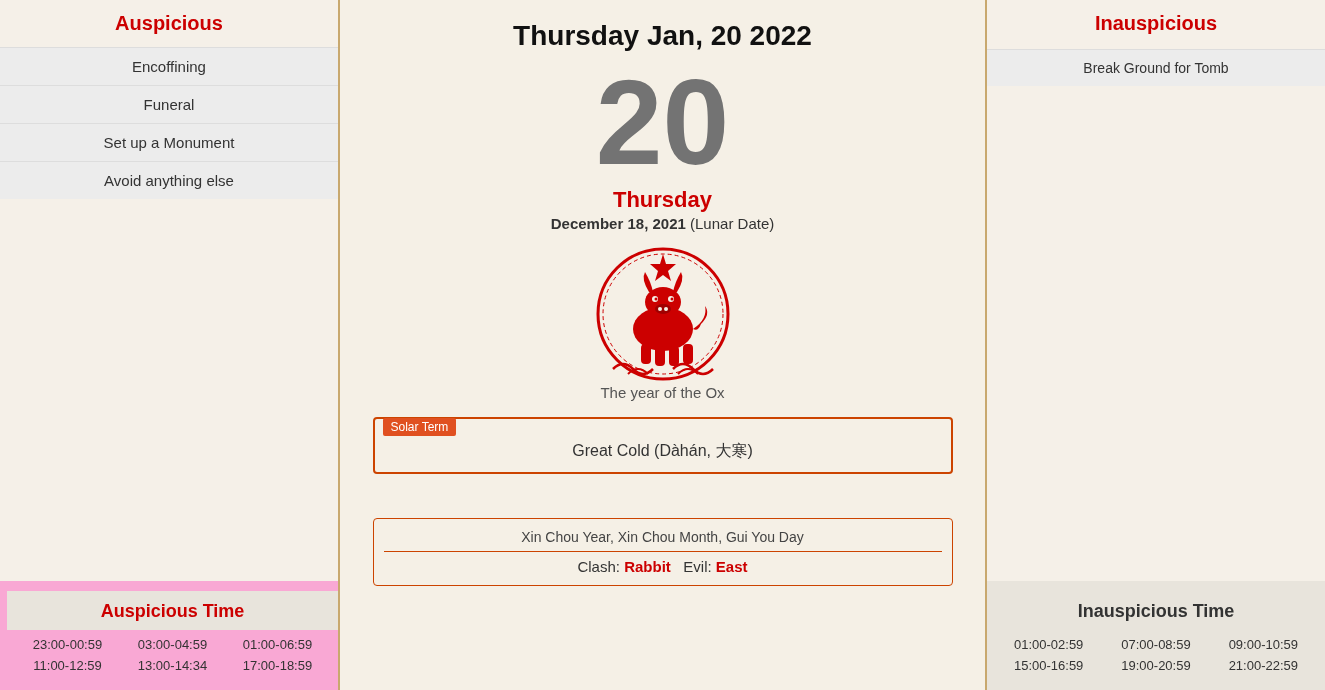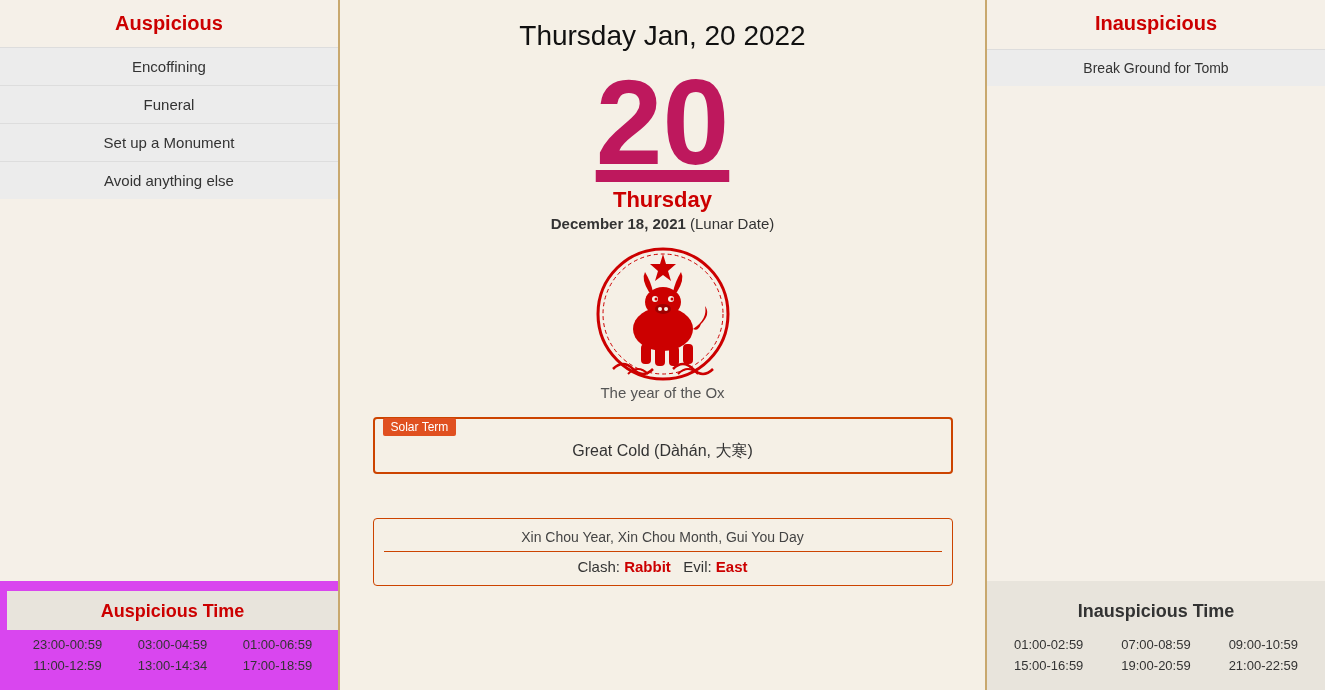--- a/index.html
+++ b/index.html
@@ -20,21 +20,21 @@
       display: flex;
       flex-direction: column;
       border-right: 2px solid #c8a86e;
     }
 
     .left-top {
       flex: 1;
     }
 
     .left-bottom {
-      background: #d946ef;
+      background: #f9a8d4;
       padding: 10px 0 10px 7px;
     }
 
     .section-title {
       text-align: center;
       color: #cc0000;
       font-size: 20px;
       font-weight: bold;
       padding: 12px 0;
       background: #f5f0e8;
@@ -78,32 +78,31 @@
       background: #f5f0e6;
       display: flex;
       flex-direction: column;
       align-items: center;
       padding: 20px 20px 10px 20px;
       position: relative;
     }
 
     .main-title {
       font-size: 28px;
-      font-weight: normal;
+      font-weight: bold;
       color: #111;
       margin-bottom: 10px;
     }
 
     .big-date {
       font-size: 120px;
       font-weight: bold;
-      color: #be185d;
+      color: #737373;
       line-height: 1;
       margin: 0 0 5px 0;
-      text-decoration: underline;
     }
 
     .weekday-label {
       font-size: 22px;
       font-weight: bold;
       color: #cc0000;
       margin-bottom: 2px;
     }
 
     .lunar-date {

